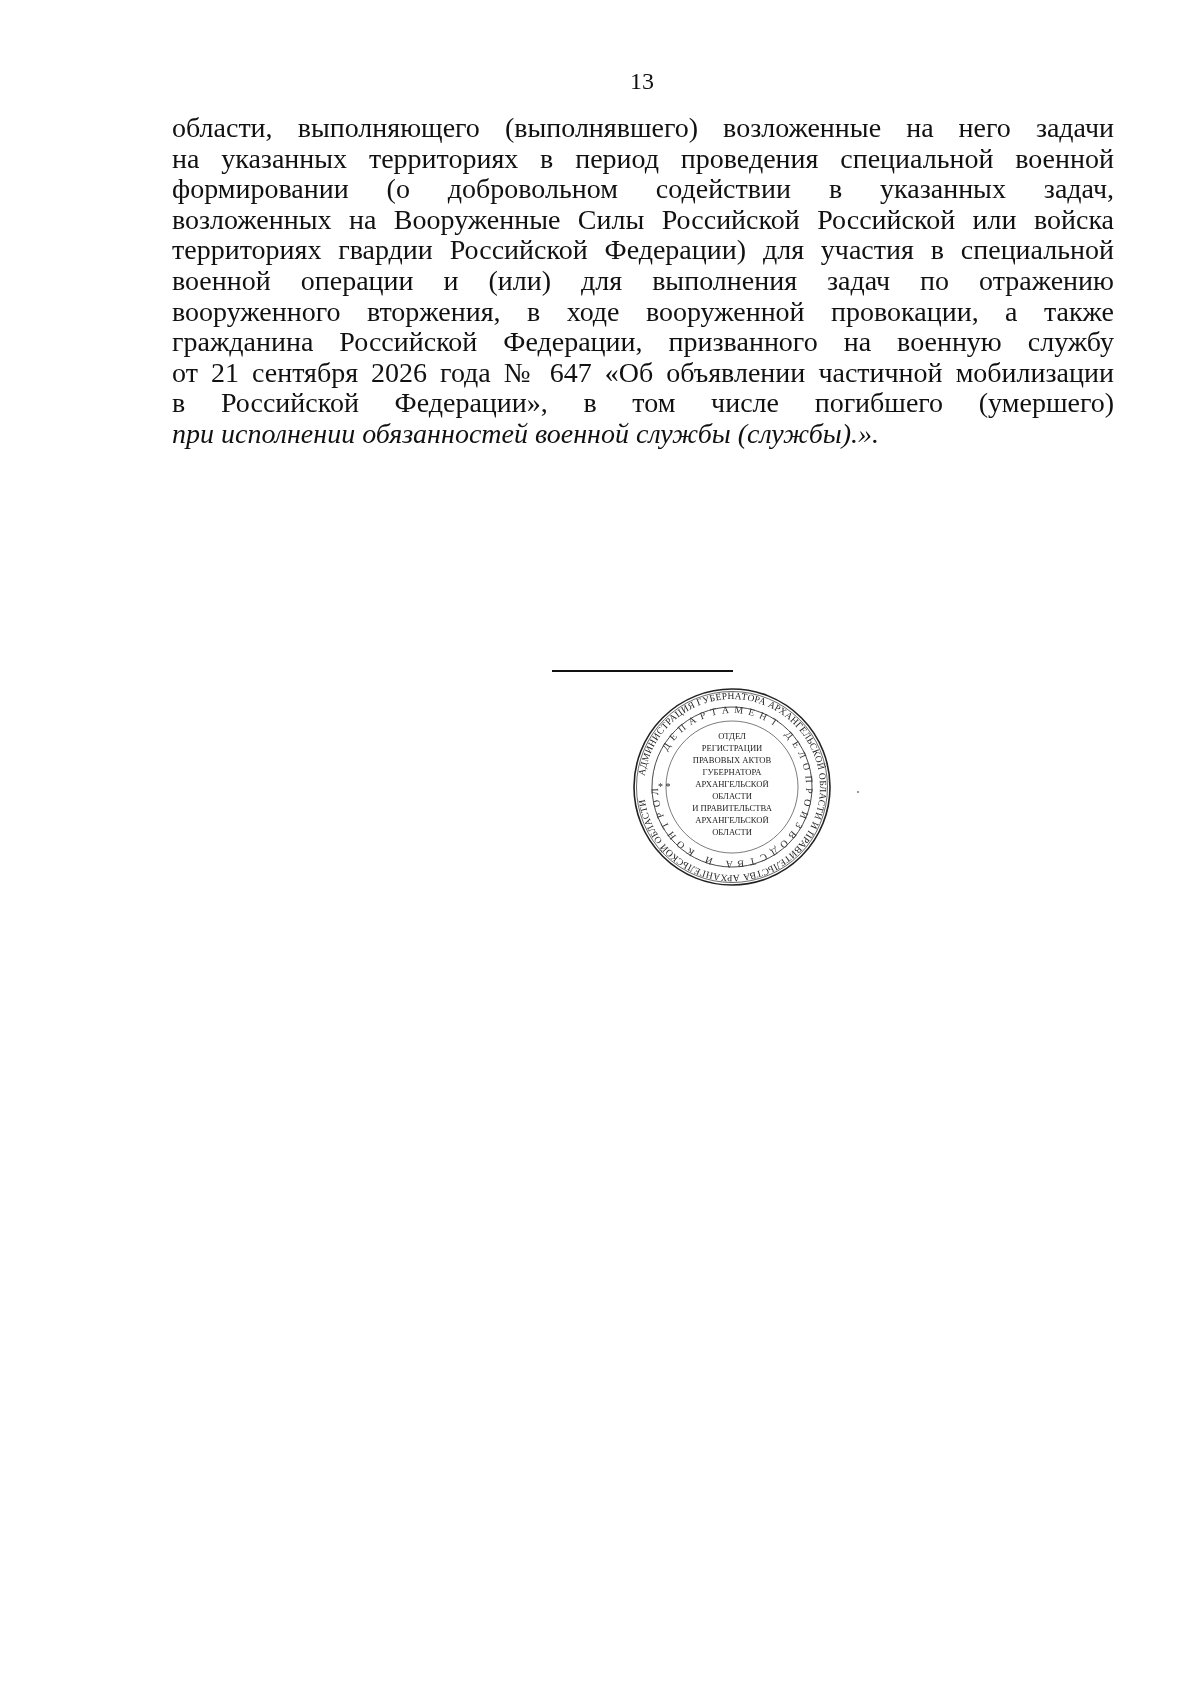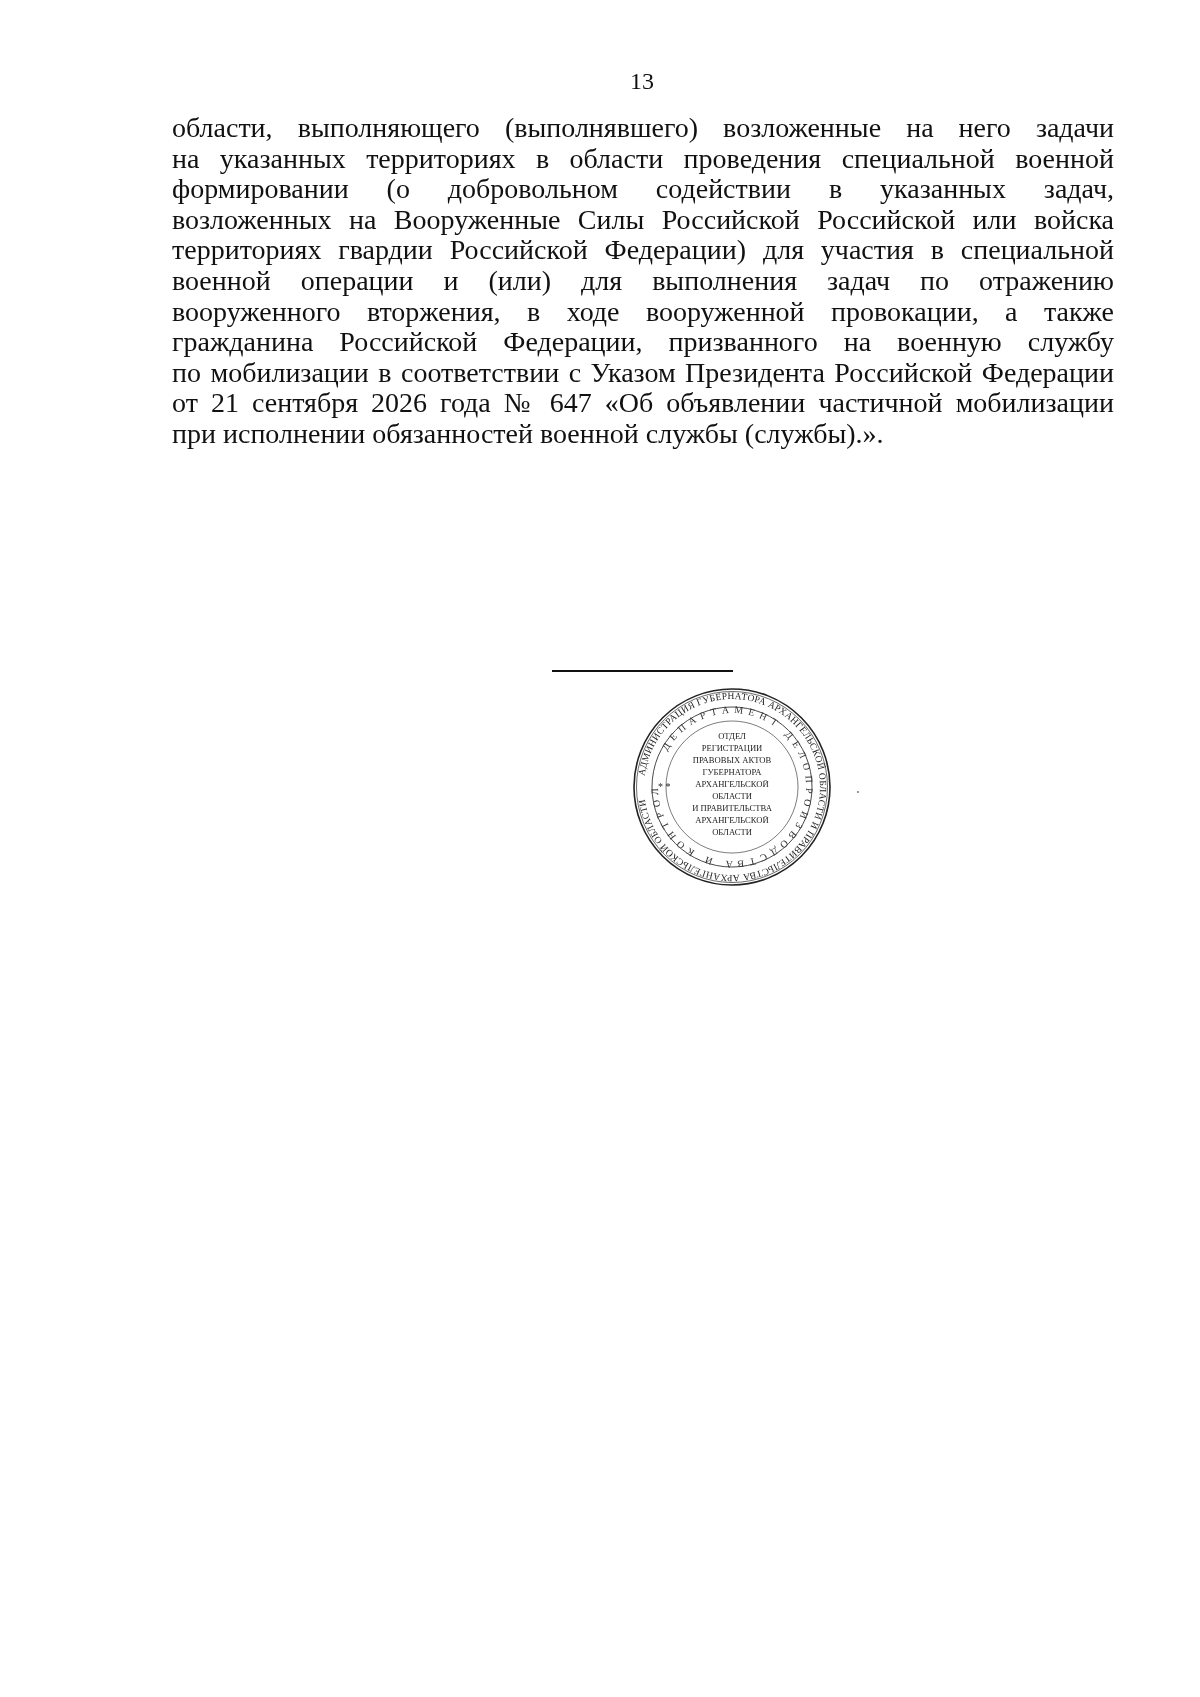--- a/index.html
+++ b/index.html
@@ -36,20 +36,21 @@
       height: 30.6px;
       line-height: 30.6px;
       text-align: justify;
       text-align-last: justify;
       white-space: nowrap;
       word-spacing: 0;
     }
     .line.last {
       text-align: center;
       text-align-last: left;
+      font-style: italic;
     }
     .separator {
       position: absolute;
       left: 552px;
       top: 670px;
       width: 181px;
       height: 0;
       border-top: 2px solid #111111;
     }
     .stamp {
@@ -70,29 +71,29 @@
       border-radius: 1px;
     }
   </style>
 </head>
 <body>
 
 <div class="page-number">13</div>
 
 <div class="body-text">
   <span class="line">области, выполняющего (выполнявшего) возложенные на него задачи</span>
-  <span class="line">на указанных территориях в области проведения специальной военной</span>
+  <span class="line">на указанных территориях в период проведения специальной военной</span>
   <span class="line">формировании (о добровольном содействии в указанных задач,</span>
   <span class="line">возложенных на Вооруженные Силы Российской Российской или войска</span>
   <span class="line">территориях гвардии Российской Федерации) для участия в специальной</span>
   <span class="line">военной операции и (или) для выполнения задач по отражению</span>
   <span class="line">вооруженного вторжения, в ходе вооруженной провокации, а также</span>
   <span class="line">гражданина Российской Федерации, призванного на военную службу</span>
-  <span class="line">по мобилизации в соответствии с Указом Президента Российской Федерации</span>
   <span class="line">от 21 сентября 2026 года № 647 «Об объявлении частичной мобилизации</span>
+  <span class="line">в Российской Федерации», в том числе погибшего (умершего)</span>
   <span class="line last">при исполнении обязанностей военной службы (службы).».</span>
 </div>
 
 <div class="separator"></div>
 
 <div class="stamp">
   <svg viewBox="0 0 200 200" xmlns="http://www.w3.org/2000/svg">
     <defs>
       <path id="outerArc" d="M 100,100 m -88,0 a 88,88 0 1,1 176,0 a 88,88 0 1,1 -176,0"></path>
       <path id="innerArc" d="M 100,100 m -74,0 a 74,74 0 1,1 148,0 a 74,74 0 1,1 -148,0"></path>

